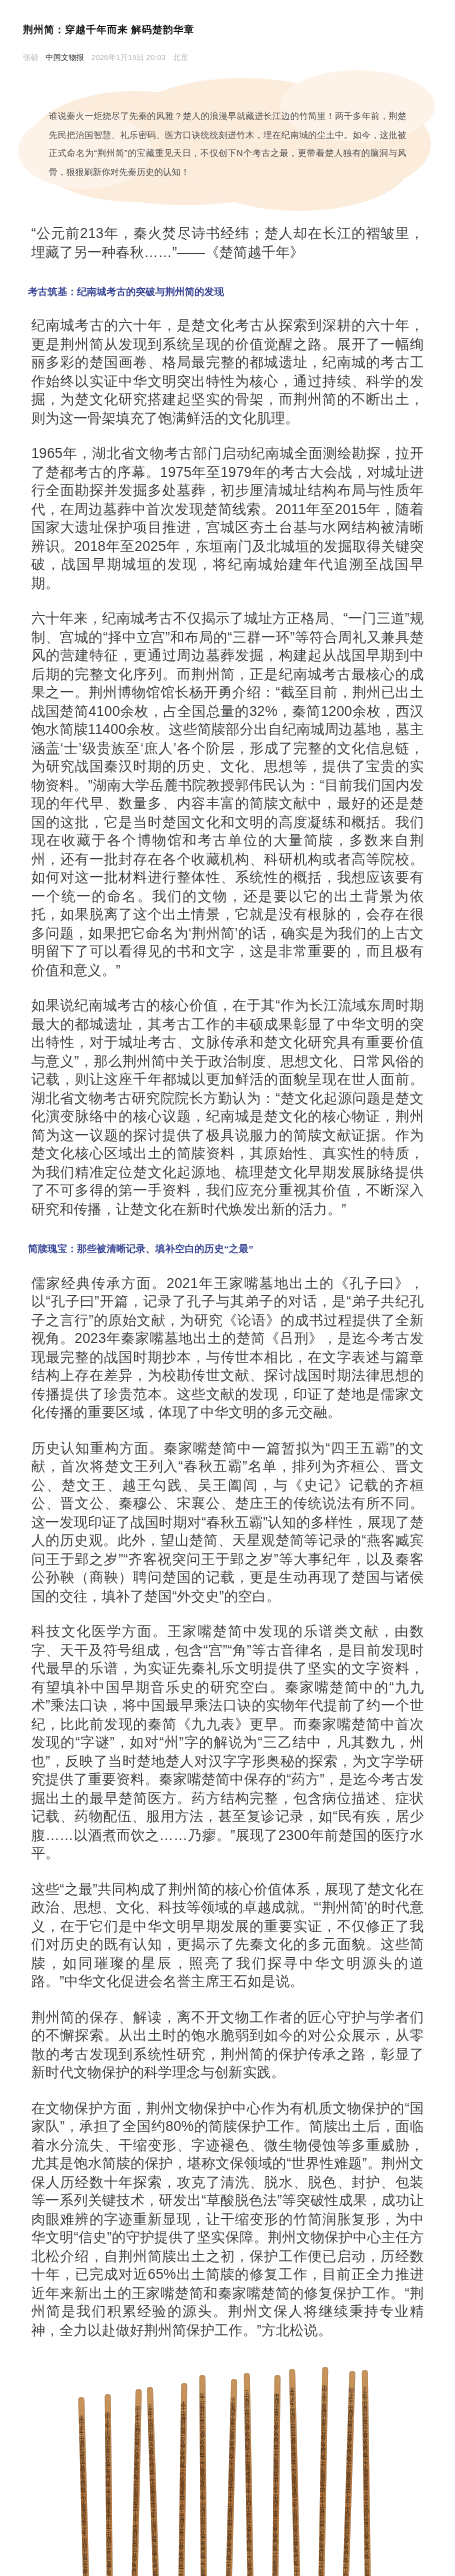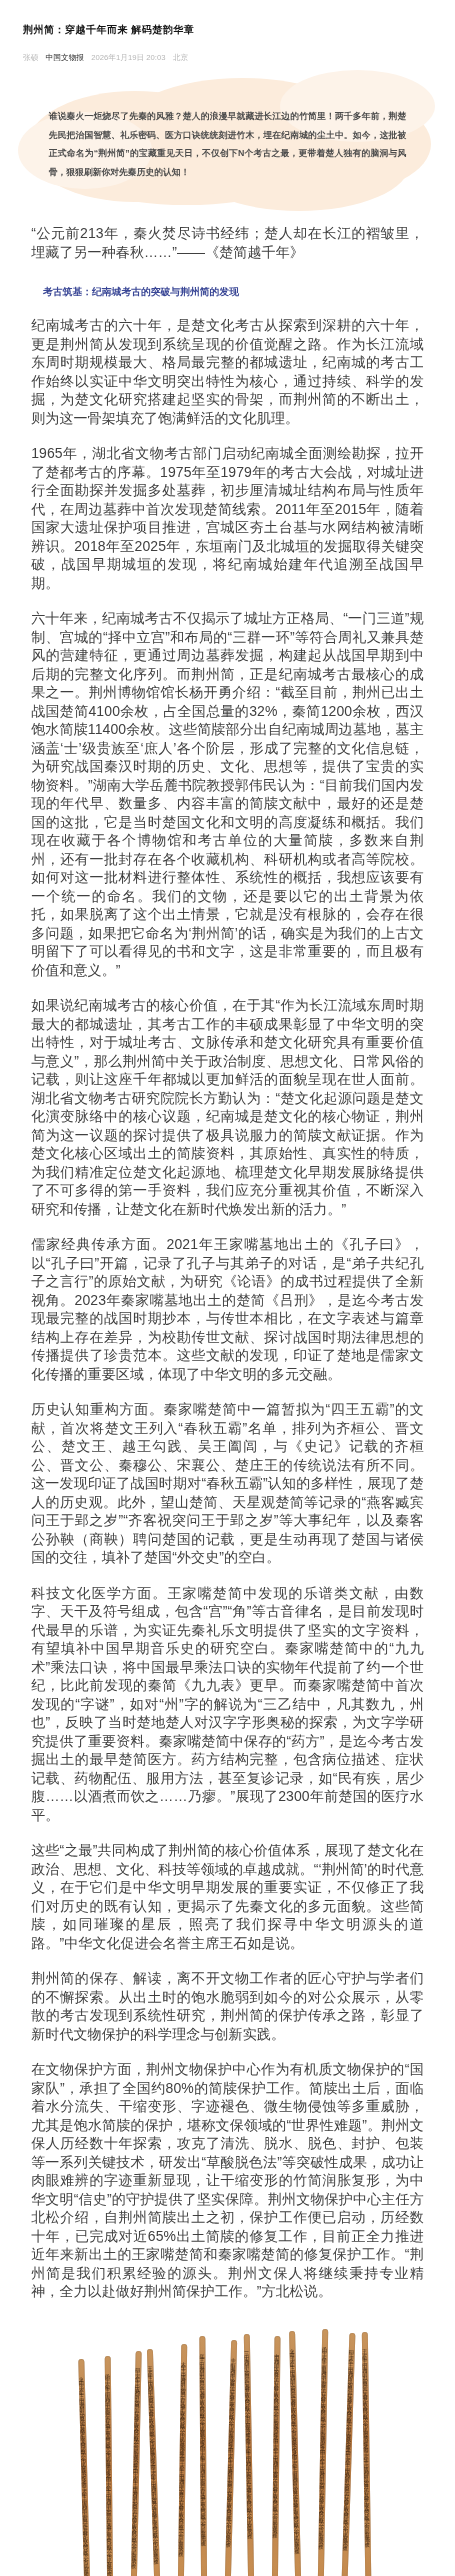--- a/index.html
+++ b/index.html
@@ -1,33 +1,33 @@
 <!DOCTYPE html>
 <html style="font-size:8.2px"><head>
 <meta charset="utf-8">
 <style>
   html,body{margin:0;padding:0;background:#ffffff;}
   body{width:455px;font-family:"Liberation Sans","DejaVu Sans",sans-serif;color:#404040;}
   .container{padding:0 23px 15.5px;}
   .title{font-size:10px;line-height:19.6px;font-weight:700;color:#151515;margin:19.6px 0 0;letter-spacing:0.5px;}
   .byline{margin:13.4px 0 0;font-size:7.7px;color:#b7b7b7;display:flex;gap:7.2px;align-items:center;}
   .byline .src{color:#2e2e2e;font-weight:400;}
-  .intro-wrap{position:relative;margin:17.5px 8.2px 0;font-weight:bold;}
+  .intro-wrap{position:relative;margin:17.5px 8.2px 0;}
   .blob{position:absolute;border-radius:50%;background:#fcecdc;}
   .blob.light{background:#fdf3e9;}
   .b1{left:-4.1px;top:11.3px;width:216px;height:111px;}
   .b2{left:88px;top:-2.1px;width:247px;height:106px;}
   .b3{right:-7.2px;top:14.4px;width:191px;height:100px;}
   .b4{left:18.5px;bottom:2.1px;width:273px;height:90px;}
   .b5{right:13.4px;bottom:-4.1px;width:222px;height:95px;}
   .b6{right:-11.3px;top:-10.3px;width:155px;height:72px;}
   .b7{left:-13.4px;bottom:18.5px;width:134px;height:77px;}
   .intro-text{position:relative;padding:27px 17.5px 26px;font-size:8.8px;line-height:18.5px;text-align:justify;color:#4c4c4c;}
   .para{margin:17px 8.2px 0;font-size:14px;line-height:18.5px;text-align:justify;color:#404040;letter-spacing:0.1px;}
-  .sec{margin:24px 20px 0;font-size:9.8px;line-height:14.4px;font-weight:700;color:#3a4796;}
+  .sec{margin:24px 5px 0;font-size:9.8px;line-height:14.4px;font-weight:700;color:#3a4796;}
   .fig{margin:28px 0 0;padding:0;}
   .slips{display:flex;justify-content:space-between;align-items:flex-start;padding:0 61px;height:495px;overflow:hidden;}
   .slip{width:5.7px;border-radius:3.1px 3.1px 1.5px 1.5px;background:linear-gradient(180deg,#c8955d 0%,#b87a42 22%,#c68d51 48%,#a96f3a 78%,#bd8148 100%);box-shadow:inset 0 0 1px rgba(60,30,5,.55);overflow:hidden;flex:none;}
   .slip-ink{writing-mode:vertical-rl;display:block;margin:13.4px auto 0;font-size:5.2px;letter-spacing:2.6px;color:#2c1a0c;opacity:.85;font-family:"Liberation Serif","DejaVu Serif",serif;}
   .cap{margin:13.4px 0 0;text-align:center;font-size:7.7px;color:#8f8f8f;font-weight:bold;}
   .fig2{position:relative;margin:0;height:233px;background:#dde8f1;overflow:hidden;}
   .printed{position:absolute;left:11.3px;top:11.3px;width:139px;height:196px;background:#f7f8f5;border:1px solid #161616;outline:0.5px solid #161616;outline-offset:1px;border-left-width:2.6px;overflow:hidden;padding:3.1px 3.1px;}
   .printed-text{writing-mode:vertical-rl;height:100%;font-size:4.6px;line-height:5.7px;letter-spacing:0.5px;color:#141414;font-family:"Liberation Serif","DejaVu Serif",serif;}
   .printed-big{position:absolute;left:62px;top:17.5px;height:170px;writing-mode:vertical-rl;font-size:7.2px;letter-spacing:1.5px;color:#000;font-family:"Liberation Serif","DejaVu Serif",serif;background:#f7f8f5;padding:0 1.5px;}
   .ann{position:absolute;top:11.3px;height:206px;writing-mode:vertical-rl;font-size:7.2px;letter-spacing:2.1px;color:#20222a;font-family:"Liberation Serif","DejaVu Serif",serif;overflow:hidden;}
@@ -63,25 +63,26 @@
     <div class="blob b5"></div>
     <div class="blob light b6"></div>
     <div class="blob light b7"></div>
     <div class="intro-text">谁说秦火一炬烧尽了先秦的风雅？楚人的浪漫早就藏进长江边的竹简里！两千多年前，荆楚先民把治国智慧、礼乐密码、医方口诀统统刻进竹木，埋在纪南城的尘土中。如今，这批被正式命名为“荆州简”的宝藏重见天日，不仅创下N个考古之最，更带着楚人独有的脑洞与风骨，狠狠刷新你对先秦历史的认知！</div>
   </div>
 
   <p class="para">“公元前213年，秦火焚尽诗书经纬；楚人却在长江的褶皱里，埋藏了另一种春秋……”——《楚简越千年》</p>
 
 
   <h2 class="sec">考古筑基：纪南城考古的突破与荆州简的发现</h2>
-  <p class="para">纪南城考古的六十年，是楚文化考古从探索到深耕的六十年，更是荆州简从发现到系统呈现的价值觉醒之路。作为长江流域东周时期规模最大、格局最完整的都城遗址，纪南城的考古工作始终以实证中华文明突出特性为核心，通过持续、科学的发掘，为楚文化研究搭建起坚实的骨架，而荆州简的不断出土，则为这一骨架填充了饱满鲜活的文化肌理。</p>
+  <p class="para">纪南城考古的六十年，是楚文化考古从探索到深耕的六十年，更是荆州简从发现到系统呈现的价值觉醒之路。展开了一幅绚丽多彩的楚国画卷、格局最完整的都城遗址，纪南城的考古工作始终以实证中华文明突出特性为核心，通过持续、科学的发掘，为楚文化研究搭建起坚实的骨架，而荆州简的不断出土，则为这一骨架填充了饱满鲜活的文化肌理。</p>
   <p class="para">1965年，湖北省文物考古部门启动纪南城全面测绘勘探，拉开了楚都考古的序幕。1975年至1979年的考古大会战，对城址进行全面勘探并发掘多处墓葬，初步厘清城址结构布局与性质年代，在周边墓葬中首次发现楚简线索。2011年至2015年，随着国家大遗址保护项目推进，宫城区夯土台基与水网结构被清晰辨识。2018年至2025年，东垣南门及北城垣的发掘取得关键突破，战国早期城垣的发现，将纪南城始建年代追溯至战国早期。</p>
   <p class="para">六十年来，纪南城考古不仅揭示了城址方正格局、“一门三道”规制、宫城的“择中立宫”和布局的“三群一环”等符合周礼又兼具楚风的营建特征，更通过周边墓葬发掘，构建起从战国早期到中后期的完整文化序列。而荆州简，正是纪南城考古最核心的成果之一。荆州博物馆馆长杨开勇介绍：“截至目前，荆州已出土战国楚简4100余枚，占全国总量的32%，秦简1200余枚，西汉饱水简牍11400余枚。这些简牍部分出自纪南城周边墓地，墓主涵盖‘士’级贵族至‘庶人’各个阶层，形成了完整的文化信息链，为研究战国秦汉时期的历史、文化、思想等，提供了宝贵的实物资料。”湖南大学岳麓书院教授郭伟民认为：“目前我们国内发现的年代早、数量多、内容丰富的简牍文献中，最好的还是楚国的这批，它是当时楚国文化和文明的高度凝练和概括。我们现在收藏于各个博物馆和考古单位的大量简牍，多数来自荆州，还有一批封存在各个收藏机构、科研机构或者高等院校。如何对这一批材料进行整体性、系统性的概括，我想应该要有一个统一的命名。我们的文物，还是要以它的出土背景为依托，如果脱离了这个出土情景，它就是没有根脉的，会存在很多问题，如果把它命名为‘荆州简’的话，确实是为我们的上古文明留下了可以看得见的书和文字，这是非常重要的，而且极有价值和意义。”</p>
   <p class="para">如果说纪南城考古的核心价值，在于其“作为长江流域东周时期最大的都城遗址，其考古工作的丰硕成果彰显了中华文明的突出特性，对于城址考古、文脉传承和楚文化研究具有重要价值与意义”，那么荆州简中关于政治制度、思想文化、日常风俗的记载，则让这座千年都城以更加鲜活的面貌呈现在世人面前。湖北省文物考古研究院院长方勤认为：“楚文化起源问题是楚文化演变脉络中的核心议题，纪南城是楚文化的核心物证，荆州简为这一议题的探讨提供了极具说服力的简牍文献证据。作为楚文化核心区域出土的简牍资料，其原始性、真实性的特质，为我们精准定位楚文化起源地、梳理楚文化早期发展脉络提供了不可多得的第一手资料，我们应充分重视其价值，不断深入研究和传播，让楚文化在新时代焕发出新的活力。”</p>
 
+  <h2 class="sec">简牍瑰宝：那些被清晰记录、填补空白的历史“之最”</h2>
   <p class="para">儒家经典传承方面。2021年王家嘴墓地出土的《孔子曰》，以“孔子曰”开篇，记录了孔子与其弟子的对话，是“弟子共纪孔子之言行”的原始文献，为研究《论语》的成书过程提供了全新视角。2023年秦家嘴墓地出土的楚简《吕刑》，是迄今考古发现最完整的战国时期抄本，与传世本相比，在文字表述与篇章结构上存在差异，为校勘传世文献、探讨战国时期法律思想的传播提供了珍贵范本。这些文献的发现，印证了楚地是儒家文化传播的重要区域，体现了中华文明的多元交融。</p>
   <p class="para">历史认知重构方面。秦家嘴楚简中一篇暂拟为“四王五霸”的文献，首次将楚文王列入“春秋五霸”名单，排列为齐桓公、晋文公、楚文王、越王勾践、吴王阖闾，与《史记》记载的齐桓公、晋文公、秦穆公、宋襄公、楚庄王的传统说法有所不同。这一发现印证了战国时期对“春秋五霸”认知的多样性，展现了楚人的历史观。此外，望山楚简、天星观楚简等记录的“燕客臧宾问王于郢之岁”“齐客祝突问王于郢之岁”等大事纪年，以及秦客公孙鞅（商鞅）聘问楚国的记载，更是生动再现了楚国与诸侯国的交往，填补了楚国“外交史”的空白。</p>
   <p class="para">科技文化医学方面。王家嘴楚简中发现的乐谱类文献，由数字、天干及符号组成，包含“宫”“角”等古音律名，是目前发现时代最早的乐谱，为实证先秦礼乐文明提供了坚实的文字资料，有望填补中国早期音乐史的研究空白。秦家嘴楚简中的“九九术”乘法口诀，将中国最早乘法口诀的实物年代提前了约一个世纪，比此前发现的秦简《九九表》更早。而秦家嘴楚简中首次发现的“字谜”，如对“州”字的解说为“三乙结中，凡其数九，州也”，反映了当时楚地楚人对汉字字形奥秘的探索，为文字学研究提供了重要资料。秦家嘴楚简中保存的“药方”，是迄今考古发掘出土的最早楚简医方。药方结构完整，包含病位描述、症状记载、药物配伍、服用方法，甚至复诊记录，如“民有疾，居少腹……以酒煮而饮之……乃瘳。”展现了2300年前楚国的医疗水平。</p>
   <p class="para">这些“之最”共同构成了荆州简的核心价值体系，展现了楚文化在政治、思想、文化、科技等领域的卓越成就。“‘荆州简’的时代意义，在于它们是中华文明早期发展的重要实证，不仅修正了我们对历史的既有认知，更揭示了先秦文化的多元面貌。这些简牍，如同璀璨的星辰，照亮了我们探寻中华文明源头的道路。”中华文化促进会名誉主席王石如是说。</p>
 
   <p class="para">荆州简的保存、解读，离不开文物工作者的匠心守护与学者们的不懈探索。从出土时的饱水脆弱到如今的对公众展示，从零散的考古发现到系统性研究，荆州简的保护传承之路，彰显了新时代文物保护的科学理念与创新实践。</p>
   <p class="para">在文物保护方面，荆州文物保护中心作为有机质文物保护的“国家队”，承担了全国约80%的简牍保护工作。简牍出土后，面临着水分流失、干缩变形、字迹褪色、微生物侵蚀等多重威胁，尤其是饱水简牍的保护，堪称文保领域的“世界性难题”。荆州文保人历经数十年探索，攻克了清洗、脱水、脱色、封护、包装等一系列关键技术，研发出“草酸脱色法”等突破性成果，成功让肉眼难辨的字迹重新显现，让干缩变形的竹简润胀复形，为中华文明“信史”的守护提供了坚实保障。荆州文物保护中心主任方北松介绍，自荆州简牍出土之初，保护工作便已启动，历经数十年，已完成对近65%出土简牍的修复工作，目前正全力推进近年来新出土的王家嘴楚简和秦家嘴楚简的修复保护工作。“荆州简是我们积累经验的源头。荆州文保人将继续秉持专业精神，全力以赴做好荆州简保护工作。”方北松说。</p>
 
   <figure class="fig">
     <div class="slips" id="slips">

